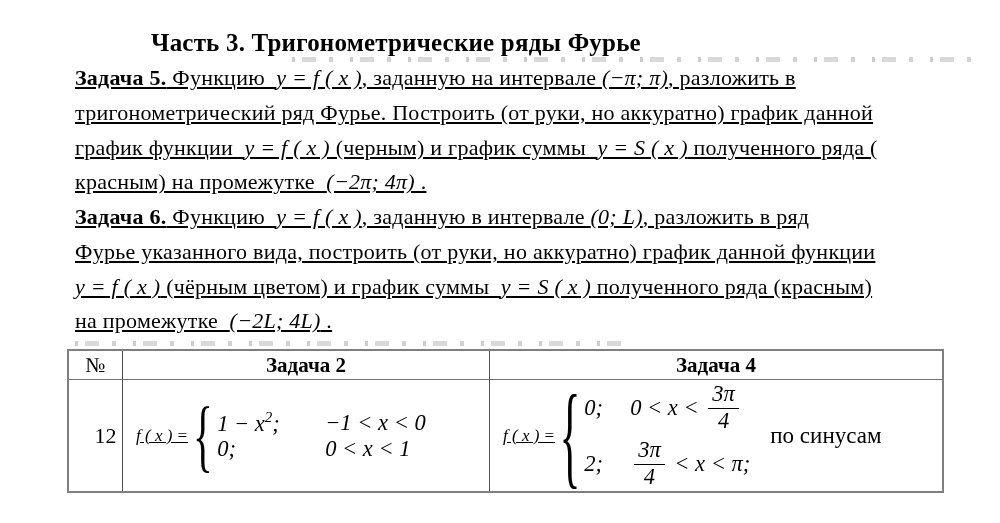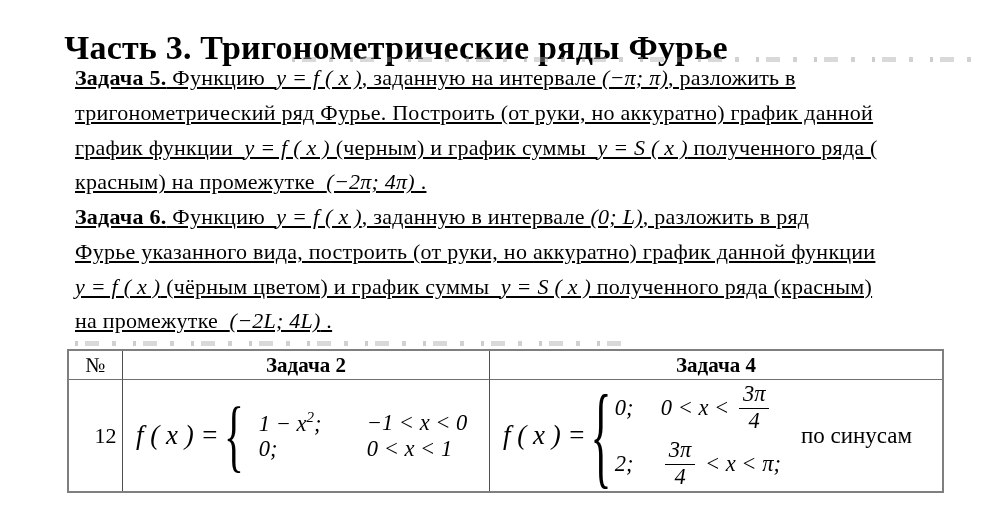--- a/index.html
+++ b/index.html
@@ -1,20 +1,20 @@
 <!DOCTYPE html>
 <html><head>
 <meta charset="utf-8">
 <style>
   html,body{margin:0;padding:0;background:#fff;}
   .page{position:relative;width:1000px;height:523px;background:#ffffff;
         font-family:"Liberation Serif",serif;color:#000;overflow:hidden;}
 
   .title{position:absolute;top:29px;left:0;width:792px;text-align:center;
-         font-size:34px;font-weight:700;letter-spacing:.2px;}
+         font-size:25px;font-weight:700;letter-spacing:.2px;}
 
   .para{position:absolute;left:75px;white-space:pre;font-size:22px;letter-spacing:.25px;text-decoration:underline;}
   .pline{height:34.8px;line-height:34.8px;}
   .seg-bold{font-weight:700;}
   .seg-math{font-style:italic;}
 
   .ghost{position:absolute;height:5px;opacity:.45;
          background:repeating-linear-gradient(90deg,#8f8f8f 0 3px,transparent 3px 10px,
                     #ababab 10px 24px,transparent 24px 37px,#9a9a9a 37px 41px,transparent 41px 58px);}
   .ghost-title{left:292px;top:57px;width:688px;}
@@ -23,27 +23,27 @@
   .vtable{position:absolute;left:67px;top:349px;width:877px;height:144px;
           border:2px solid #7f7f7f;box-sizing:border-box;background:#fff;
           display:grid;grid-template-columns:54px 367px 1fr;grid-template-rows:29px 1fr;}
   .cell{box-sizing:border-box;display:flex;align-items:center;}
   .divr{border-right:1.4px solid #4f4f4f;}
   .th{justify-content:center;border-bottom:1.5px solid #707070;font-size:21px;}
   .th-bold{font-weight:700;}
   .c-num-b{justify-content:center;font-size:22px;padding-left:20px;}
   .c-f{padding-left:13px;}
 
-  .lhs{font-style:italic;font-size:27px;margin-right:3px;white-space:pre;}
+  .lhs{font-style:italic;font-size:17px;margin-right:3px;white-space:pre;text-decoration:underline;}
   .brace{display:inline-block;font-size:46px;font-weight:400;line-height:1;
          transform:scaleY(1.75) scaleX(.9);transform-origin:center;margin:0 3px 0 1px;}
   .brace-tall{transform:scaleY(2.5) scaleX(.95);}
 
   .t5cases{display:grid;grid-template-columns:108px 130px;row-gap:0;
-           font-size:22.5px;align-items:center;margin-left:11px;}
+           font-size:22.5px;align-items:center;}
   .t5expr{font-style:italic;white-space:pre;}
   .t5expr sup{font-size:15px;}
   .t5cond{font-style:italic;text-align:left;white-space:pre;}
 
   .t6cases{display:flex;flex-direction:column;gap:6px;font-size:22.5px;}
   .t6row{display:flex;align-items:center;height:50px;}
   .t6expr{font-style:italic;width:46px;white-space:pre;}
   .t6cond{display:flex;align-items:center;font-style:italic;white-space:pre;}
   .frac{display:inline-flex;flex-direction:column;align-items:center;
         line-height:1.08;margin:0 4px;font-style:italic;text-align:center;}

